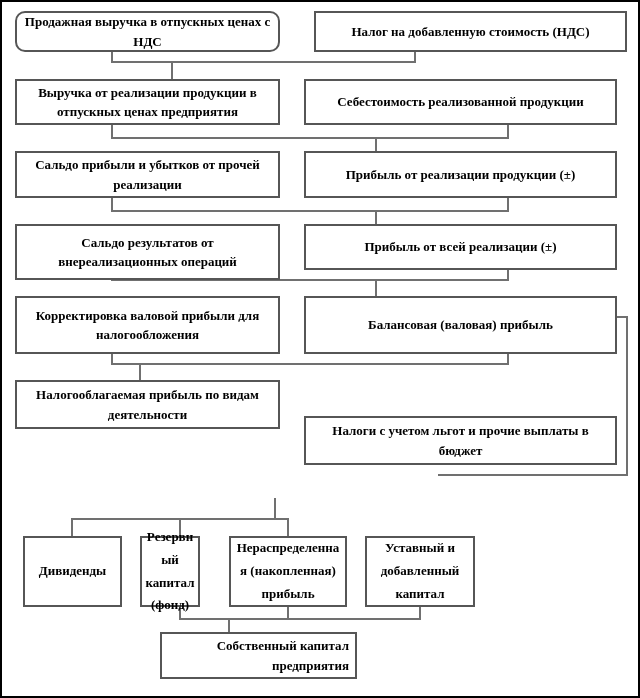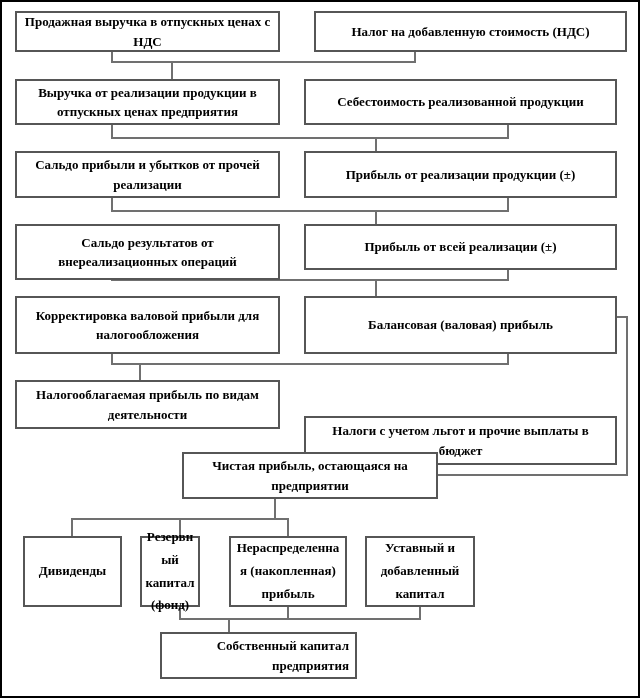--- a/index.html
+++ b/index.html
@@ -67,39 +67,38 @@
       <path d="M350 426 V450"></path>
 
       <path d="M614 315 H625 V473 H436"></path>
 
       <path d="M273 496 V517 M69 517 H287 M70 517 V534 M178 517 V534 M286 517 V534"></path>
 
       <path d="M178 604 V617 M286 604 V617 M418 604 V617 M177 617 H419 M227 617 V630"></path>
     </g>
   </svg>
 
-  <div class="node" style="left:13px; top:9px; width:265px; height:41px;">Продажная выручка в отпускных ценах с НДС</div>
+  <div class="node" style="left:13px; top:9px; width:265px; height:41px;border-radius:10px;">Продажная выручка в отпускных ценах с НДС</div>
   <div class="node" style="left:312px; top:9px; width:313px; height:41px;">Налог на добавленную стоимость (НДС)</div>
 
   <div class="node" style="left:13px; top:77px; width:265px; height:46px;">Выручка от реализации продукции в отпускных ценах предприятия</div>
   <div class="node" style="left:302px; top:77px; width:313px; height:46px;">Себестоимость реализованной продукции</div>
 
   <div class="node" style="left:13px; top:149px; width:265px; height:47px;">Сальдо прибыли и убытков от прочей реализации</div>
   <div class="node" style="left:302px; top:149px; width:313px; height:47px;">Прибыль от реализации продукции (±)</div>
 
   <div class="node" style="left:13px; top:222px; width:265px; height:56px;">Сальдо результатов от внереализационных операций</div>
   <div class="node" style="left:302px; top:222px; width:313px; height:46px;">Прибыль от всей реализации (±)</div>
 
   <div class="node" style="left:13px; top:294px; width:265px; height:58px;">Корректировка валовой прибыли для налогообложения</div>
   <div class="node" style="left:302px; top:294px; width:313px; height:58px;">Балансовая (валовая) прибыль</div>
 
   <div class="node" style="left:13px; top:378px; width:265px; height:49px;">Налогооблагаемая прибыль по видам деятельности</div>
   <div class="node" style="left:302px; top:378px; width:313px; height:49px;margin-top:36px;">Налоги с учетом льгот и прочие выплаты в бюджет</div>
 
-  <div class="node" style="left:180px; top:450px; width:256px; height:47px;">Чистая прибыль, остающаяся на предприятии</div>
 
   <div class="node small" style="left:21px; top:534px; width:99px; height:71px;">Дивиденды</div>
   <div class="node small" style="left:138px; top:534px; width:60px; height:71px;">Резервный капитал (фонд)</div>
   <div class="node small" style="left:227px; top:534px; width:118px; height:71px;">Нераспределенная (накопленная) прибыль</div>
   <div class="node small" style="left:363px; top:534px; width:110px; height:71px;">Уставный и добавленный капитал</div>
 
   <div class="node" style="left:158px; top:630px; width:197px; height:47px;text-align:right;">Собственный капитал предприятия</div>
 
 </div>
 

